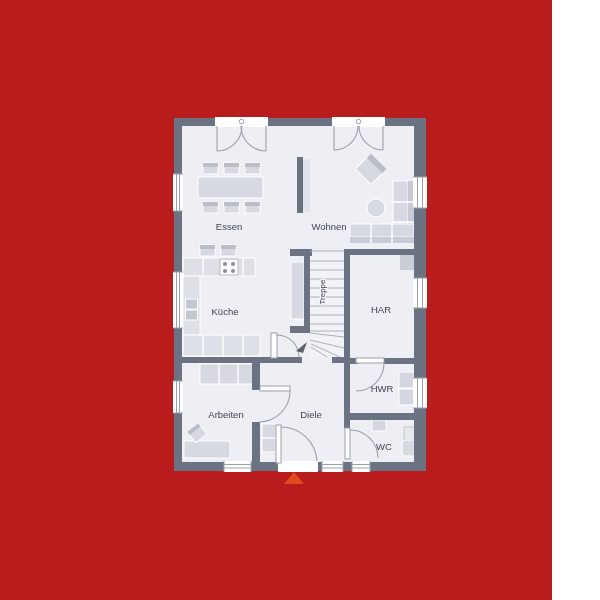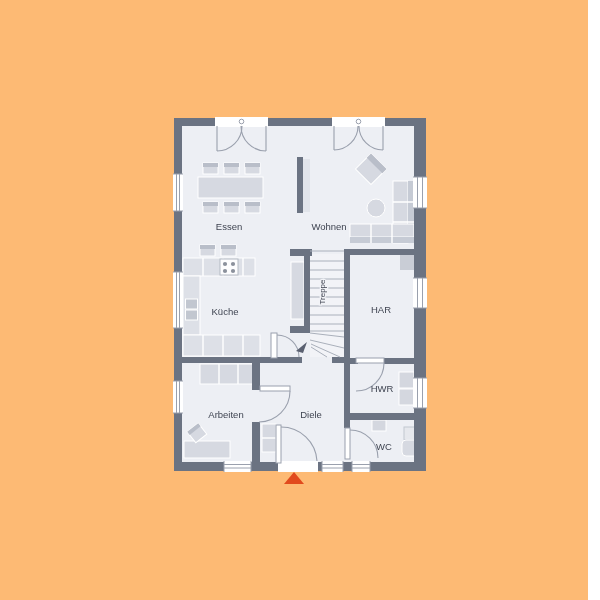--- a/index.html
+++ b/index.html
@@ -1,17 +1,17 @@
 <!DOCTYPE html>
 <html style="--wall: #6b7382; --floor: #edeff4; --furniture: #d6d9e1; --furniture-dark: #b9bec9; --counter: #dde0e7; --line: #9aa0ad; --label: #3f4451; --accent: #e14a1d; --stair-bg: #f2f3f7;"><head>
 <meta charset="utf-8">
 <style>
   html,body{margin:0;padding:0;background:#ffffff;}
-  .canvas{position:relative;width:552px;height:600px;background:#fdba74;overflow:hidden;
-          font-family:"Liberation Sans",sans-serif;padding-left:36px;}
+  .canvas{position:relative;width:552px;height:600px;background:#b91c1c;overflow:hidden;
+          font-family:"Liberation Sans",sans-serif;}
   svg{position:absolute;left:0;top:0;}
   .wall{fill:var(--wall);}
   .floor{fill:var(--floor);}
   .stairbg{fill:var(--stair-bg);}
   .furn{fill:var(--furniture);stroke:#ffffff;stroke-width:1;}
   .furnd{fill:var(--furniture-dark);}
   .backr{fill:#c6cbd5;}
   .counter{fill:var(--counter);stroke:#ffffff;stroke-width:1;}
   .seam{stroke:#ffffff;stroke-width:1.4;fill:none;}
   .arcline{fill:none;stroke:var(--line);stroke-width:1.1;}

